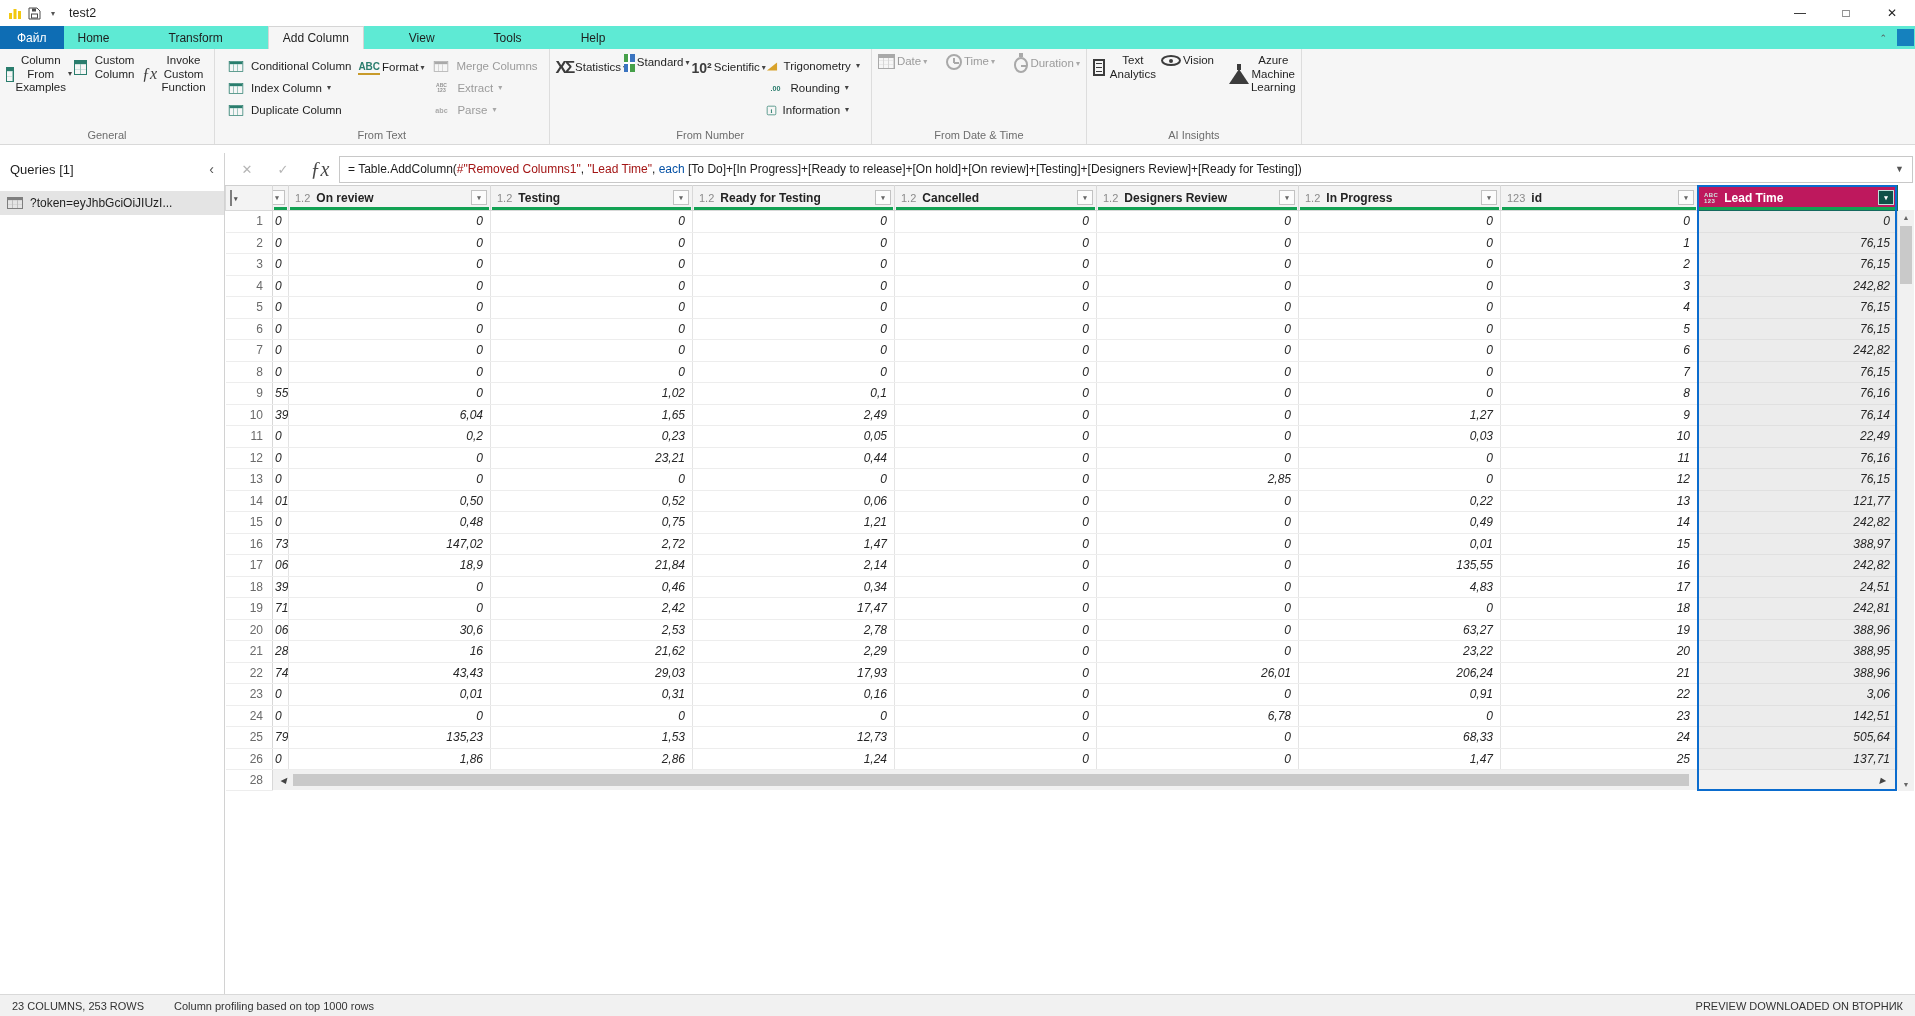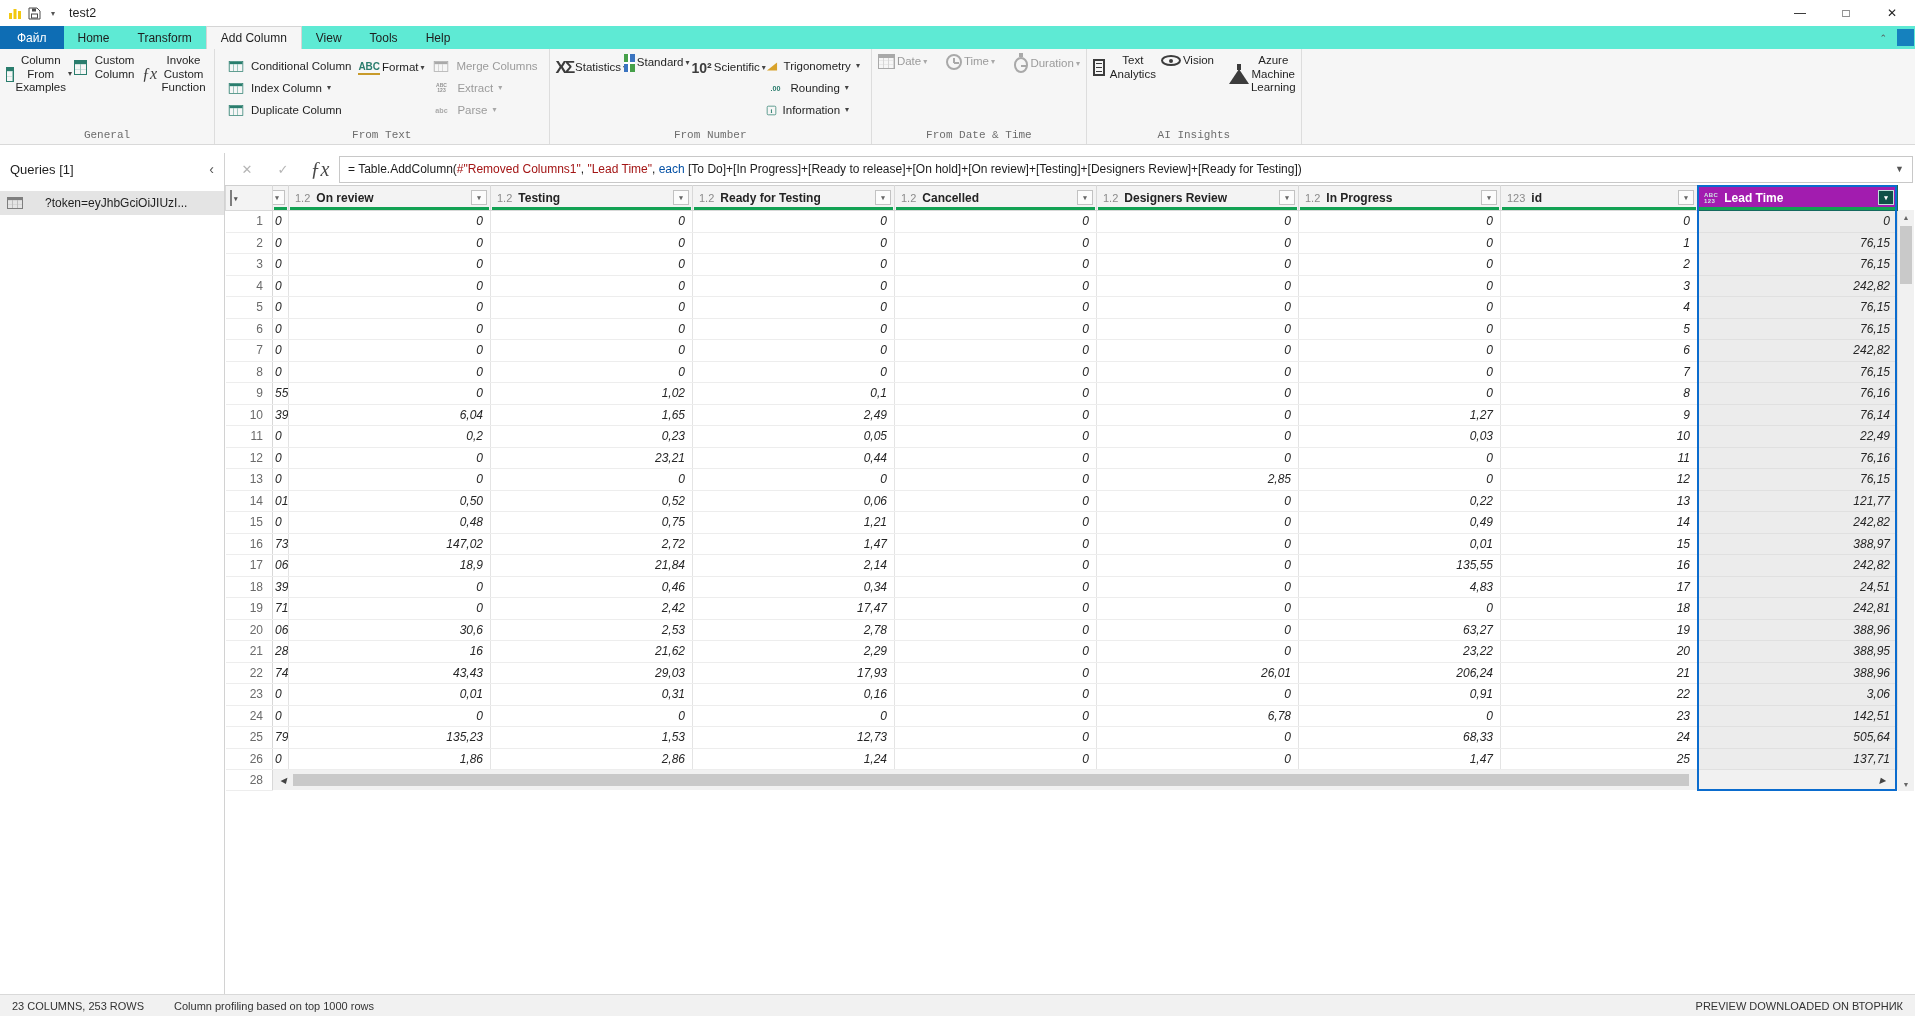--- a/index.html
+++ b/index.html
@@ -19,21 +19,21 @@
   .tab{font-size:12px;display:flex;align-items:center;padding:0 14px;color:#1e1e1e;}
   .tab.active{background:#f6f6f6;border:1px solid #d5d5d5;border-bottom:none;}
   .tabrow-right{position:absolute;right:0;top:0;height:23px;display:flex;align-items:center;gap:10px;}
   .collapse-chevron{font-size:9px;color:#555;}
   .corner-sq{width:17px;height:17px;background:#1581be;margin-right:1px;}
 
   
   .ribbon{height:96px;background:#f6f6f6;border-bottom:1px solid #d9d9d9;display:flex;align-items:stretch;}
   .rgroup{display:flex;flex-direction:column;border-right:1px solid #dddddd;}
   .rg-body{flex:1;display:flex;align-items:flex-start;padding:3px 5px 0;}
-  .rg-label{font-size:11px;color:#6d6d6d;text-align:center;padding:0 6px 3px;white-space:nowrap;font-family:Liberation Mono, monospace;}
+  .rg-label{font-size:11px;color:#6d6d6d;text-align:center;padding:0 6px 3px;white-space:nowrap;}
   .rg-large-col{display:flex;align-items:flex-start;}
   .stack{display:flex;flex-direction:column;padding-top:3px;}
   .btnL{width:68px;display:flex;align-items:center;text-align:center;font-size:11.5px;color:#1f1f1f;padding:2px 1px;gap:2px;cursor:default;}
   .btnL .lbl{line-height:1.18;}
   .btnS{display:flex;align-items:center;gap:5px;font-size:11.5px;color:#1f1f1f;padding:2px 6px;height:22px;white-space:nowrap;cursor:default;}
   .caret{font-size:8px;color:#444;line-height:1;}
   .dis,.dis .lbl{color:#9b9b9b;}
   .dis .caret{color:#a8a8a8;}
   .dis .ric,.dis .ric-s{filter:grayscale(1) opacity(.55);}
   .ric{height:28px;display:flex;align-items:center;justify-content:center;position:relative;}
@@ -71,21 +71,21 @@
   .icon-eye{width:20px;height:11px;border:2px solid #3c3c3c;border-radius:50%;position:relative;}
   .icon-eye::after{content:"";position:absolute;left:50%;top:50%;width:4px;height:4px;border-radius:50%;background:#3c3c3c;transform:translate(-50%,-50%);}
   .icon-flask{width:0;height:0;border-left:10px solid transparent;border-right:10px solid transparent;border-bottom:15px solid #3c3c3c;position:relative;margin-top:5px;}
   .icon-flask::before{content:"";position:absolute;left:-2px;top:-5px;width:4px;height:6px;background:#3c3c3c;}
 
   
   .workspace{height:849px;display:flex;padding-top:8px;background:#fff;}
   .leftcol{width:225px;display:flex;flex-direction:column;border-right:1px solid #d2d2d2;}
   .q-header{height:32px;display:flex;align-items:center;padding:0 10px;font-size:13px;color:#1f1f1f;}
   .q-collapse{margin-left:auto;font-size:14px;color:#555;}
-  .q-item{display:flex;align-items:center;gap:22px;height:24px;padding:0 7px;font-size:12px;color:#1f1f1f;background:#e4e4e4;margin-top:6px;overflow:hidden;white-space:nowrap;}
+  .q-item{display:flex;align-items:center;gap:7px;height:24px;padding:0 7px;font-size:12px;color:#1f1f1f;background:#e4e4e4;margin-top:6px;overflow:hidden;white-space:nowrap;}
   .tblicon-sm{flex:0 0 auto;width:16px;height:12px;border:1px solid #7e7e7e;
     background:linear-gradient(#7e7e7e 0 2px,rgba(0,0,0,0) 2px),
       repeating-linear-gradient(90deg,rgba(0,0,0,0) 0 4px,#bdbdbd 4px 5px),
       repeating-linear-gradient(0deg,rgba(0,0,0,0) 0 3px,#d7d7d7 3px 4px);}
   .rightcol{flex:1;display:flex;flex-direction:column;position:relative;}
 
   
   .fxrow{height:32px;display:flex;align-items:center;background:#fff;padding:0 2px 0 4px;}
   .fxbtn{width:36px;text-align:center;font-size:13px;color:#b5b5b5;}
   .fxlabel{width:38px;text-align:center;font-size:20px;font-style:italic;color:#4a4a4a;font-family:"Liberation Serif",serif;}
@@ -103,21 +103,21 @@
   .grid td{height:21.5px;border-right:1px solid #e4e4e4;border-bottom:1px solid #ededed;font-size:12px;font-style:italic;text-align:right;padding:0 7px 0 2px;color:#262626;white-space:nowrap;overflow:hidden;}
   .grid td.rownum{font-style:normal;color:#6a6a6a;background:#fff;border-right:1px solid #d8d8d8;border-bottom:1px solid #ededed;padding-right:9px;}
   th.corner{padding:0 4px;}
   .corner-caret{font-size:7px;color:#555;margin-left:2px;vertical-align:middle;}
   th.sliver{padding:0;}
   .th-flex{display:flex;align-items:center;overflow:hidden;white-space:nowrap;}
   .typeicon{color:#8b8b8b;font-weight:normal;font-size:11px;margin-right:6px;flex:0 0 auto;}
   .typeicon.abc123{display:inline-flex;flex-direction:column;font-size:6px;line-height:6px;font-weight:bold;letter-spacing:.4px;}
   .filterbtn{position:absolute;right:3px;top:4px;width:16px;height:15px;border:1px solid #c2c2c2;background:#fcfcfc;color:#666;font-size:7px;display:flex;align-items:center;justify-content:center;}
   .qbar{position:absolute;left:1px;right:1px;bottom:0;height:3px;background:#12a153;}
-  th.selhead{background:#a21caf;color:#fff;border-color:#15695f;}
+  th.selhead{background:#be185d;color:#fff;border-color:#15695f;}
   th.selhead .typeicon{color:#cfe7e2;}
   th.selhead .filterbtn{background:#0f5148;border-color:#bfe0da;color:#fff;}
   td.selcell{background:#ececec;border-right-color:#dcdcdc;border-bottom-color:#e0e0e0;}
   .seloutline{position:absolute;left:1472px;top:0;width:200px;border:2px solid #0b6cce;pointer-events:none;}
 
   tr.scrollrow td{border-bottom:none;border-right:none;background:#f1f1f1;height:20px;}
   tr.scrollrow td.rownum{background:#fff;border-right:1px solid #d8d8d8;}
   .hscroll{position:relative;height:14px;margin:3px 2px;}
   .hs-arrow{position:absolute;top:0;width:12px;height:14px;font-size:8px;color:#444;display:flex;align-items:center;justify-content:center;}
   .hs-left{left:0;}
@@ -155,21 +155,21 @@
   <span class="tb-caret">▾</span>
   <span class="tb-title">test2</span>
   <span class="tb-spacer"></span>
   <div class="winbtn">—</div>
   <div class="winbtn">□</div>
   <div class="winbtn">✕</div>
 </div>
 
 <div class="tabrow">
   <div class="tab-file">Файл</div>
-  <div id="tabs" style="display:flex;align-items:stretch;">
+  <div id="tabs" style="display:flex;align-items:stretch;gap:31px;">
       <div class="tab">Home</div>
       <div class="tab">Transform</div>
       <div class="tab active">Add Column</div>
       <div class="tab">View</div>
       <div class="tab">Tools</div>
       <div class="tab">Help</div>
     </div>
   <div class="tabrow-right">
     <span class="collapse-chevron">⌃</span>
     <span class="corner-sq"></span>

